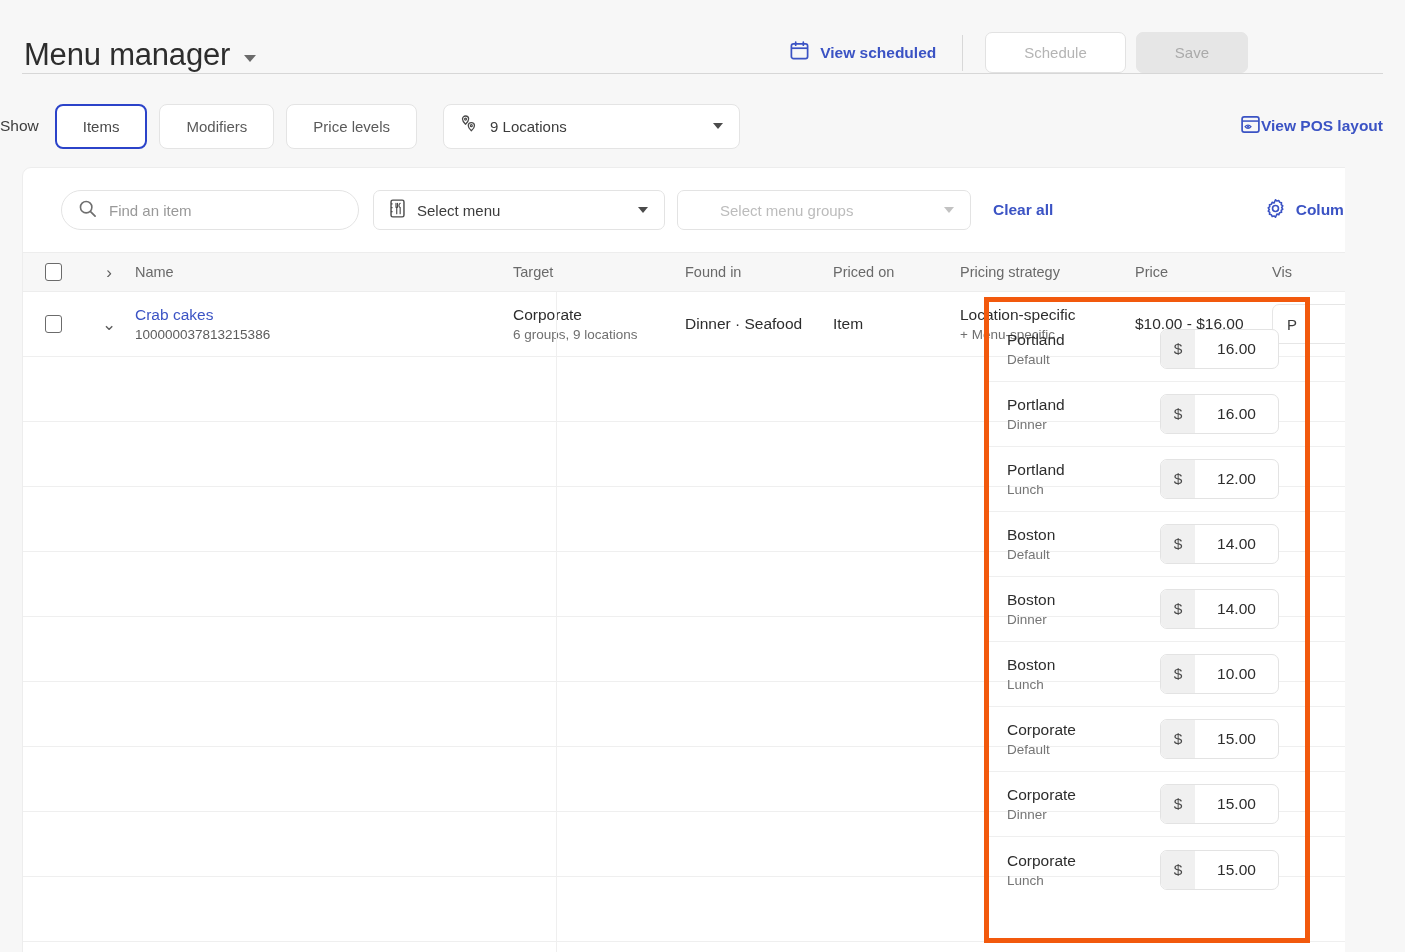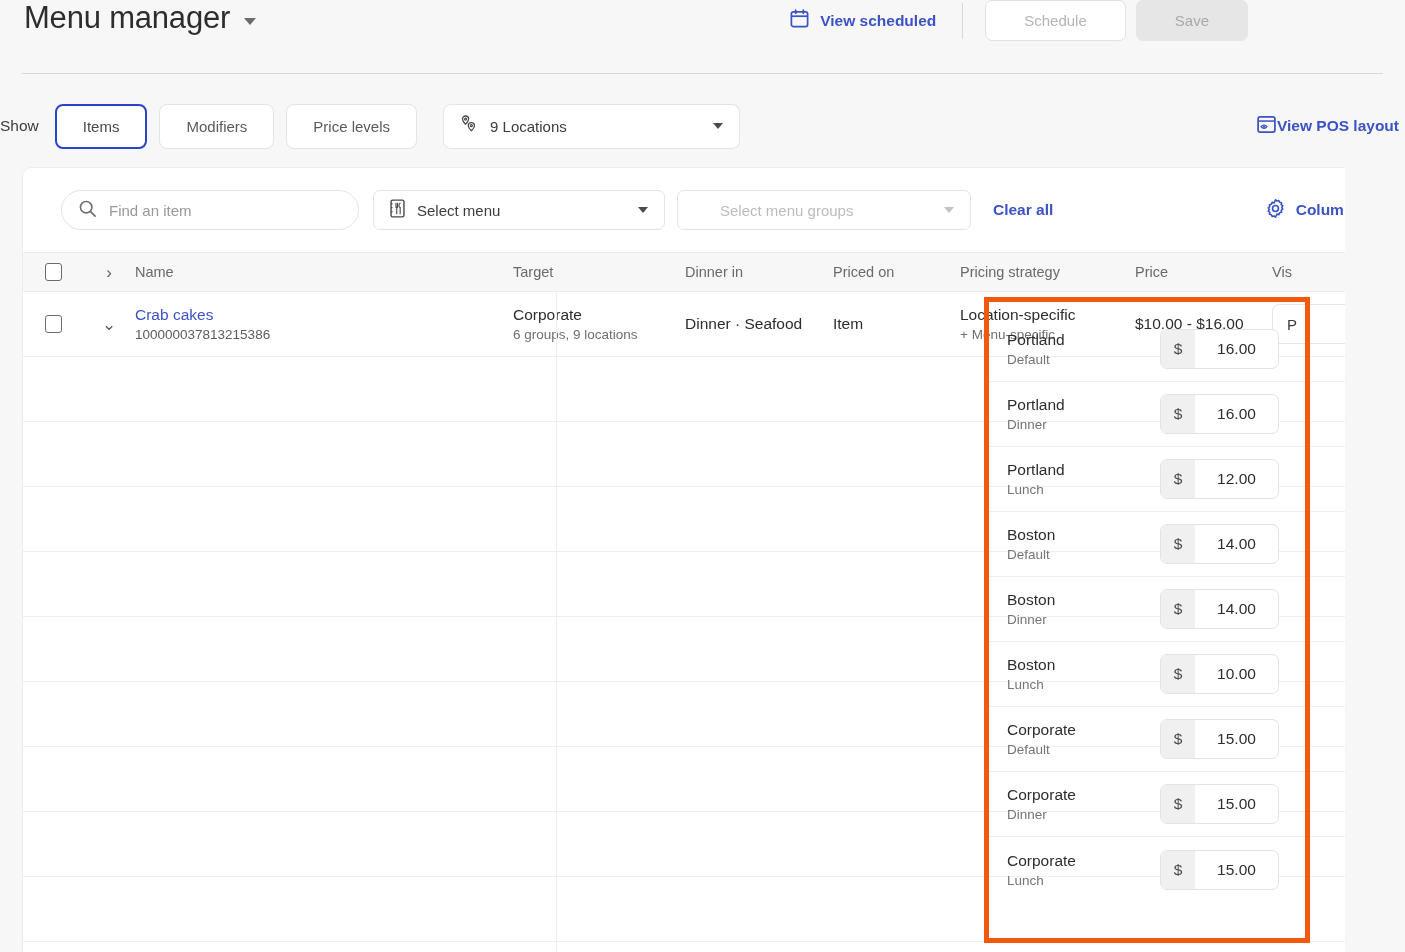--- a/index.html
+++ b/index.html
@@ -8,21 +8,21 @@
     background: #f7f7f7;
     font-family: "Liberation Sans", sans-serif;
     color: #2d2d2d;
     overflow: hidden;
   }
   .page { position: relative; width: 1405px; height: 952px; }
 
   
   .topbar {
     position: absolute; left: 0; top: 0; width: 1270px; height: 73px;
-    display: flex; align-items: flex-start;
+    display: flex; align-items: flex-end;
   }
   .topbar-title-wrap { display: flex; align-items: center; padding-left: 24px; gap: 14px; }
   .page-title { font-size: 31px; font-weight: 400; color: #2d2d2d; letter-spacing: -0.2px; }
   .title-caret { width: 0; height: 0; border-left: 6px solid transparent; border-right: 6px solid transparent;
                  border-top: 7px solid #6b6b6b; margin-top: 6px; cursor: pointer; }
   .topbar-right { margin-left: auto; display: flex; align-items: center; padding-right: 22px; gap: 0; }
   .view-scheduled { display: flex; align-items: center; gap: 10px; color: #3b53c4; font-weight: bold; font-size: 15.5px; cursor: pointer; }
   .vdiv { width: 1px; height: 36px; background: #d8d8d8; margin: 0 22px 0 26px; }
   .btn {
     font-family: "Liberation Sans", sans-serif;
@@ -43,21 +43,21 @@
   }
   .seg.active { border: 2px solid #2b43c9; color: #4a4a4a; }
   .loc-select {
     height: 45px; width: 297px; background: #fff; border: 1px solid #e4e4e4; border-radius: 8px;
     display: inline-flex; align-items: center; padding: 0 14px; margin-left: 14px; cursor: pointer; position: relative;
   }
   .loc-select .lbl { font-size: 15px; color: #3c3c3c; margin-left: 10px; }
   .caret-sm { position: absolute; right: 16px; width: 0; height: 0;
               border-left: 5.5px solid transparent; border-right: 5.5px solid transparent; border-top: 6.5px solid #4b4b4b; }
   .caret-sm.light { border-top-color: #c2c2c2; }
-  .view-pos { margin-left: auto; margin-right: 6px; display: flex; align-items: center; 
+  .view-pos { margin-left: auto; margin-right: 22px; display: flex; align-items: center; 
               color: #3b53c4; font-weight: bold; font-size: 15.5px; cursor: pointer; }
 
   
   .card {
     position: absolute; left: 22px; top: 167px; width: 1361px; height: 800px;
     background: #fff; border: 1px solid #ededed; border-radius: 9px; overflow: hidden;
   }
   .card-toolbar { height: 84px; display: flex; align-items: center; padding: 0 20px 0 38px; }
   .search-box {
     width: 298px; height: 40px; border: 1px solid #e3e3e3; border-radius: 21px;
@@ -250,21 +250,21 @@
 
       <div class="thead">
         <div class="col-cb">
           <div class="cb"></div>
         </div>
         <div class="col-exp">
           <span class="chev">›</span>
         </div>
         <div class="col-name th">Name</div>
         <div class="col-target th">Target</div>
-        <div class="col-found th">Dinner in</div>
+        <div class="col-found th">Found in</div>
         <div class="col-priced th">Priced on</div>
         <div class="col-strategy th">Pricing strategy</div>
         <div class="col-price th">Price</div>
         <div class="col-vis th">Vis</div>
       </div>
 
       <div class="row first">
         <div class="vline"></div>
         <div class="col-cb">
           <div class="cb"></div>

